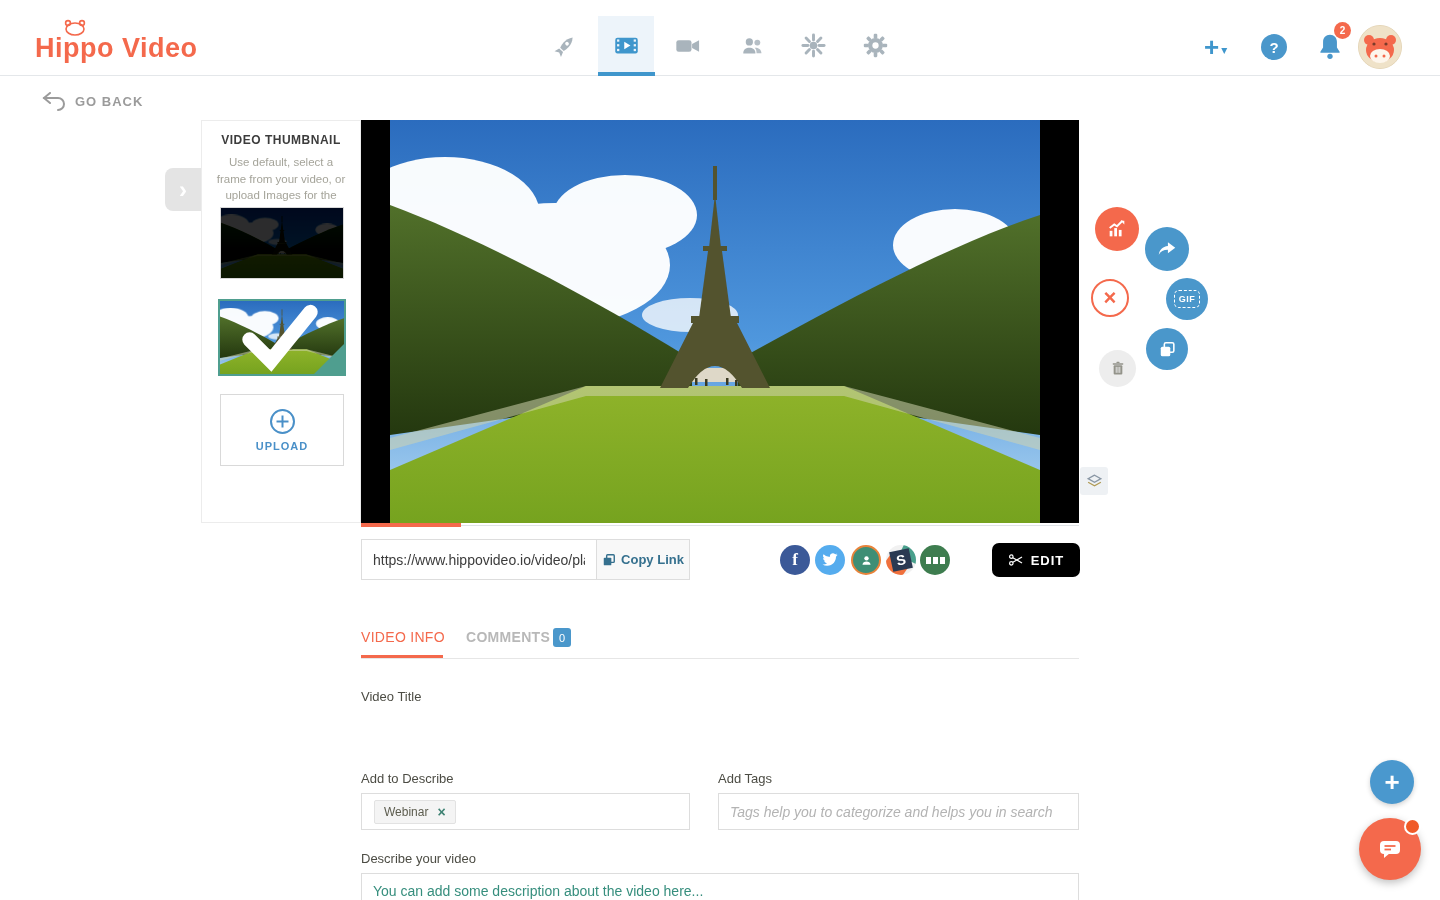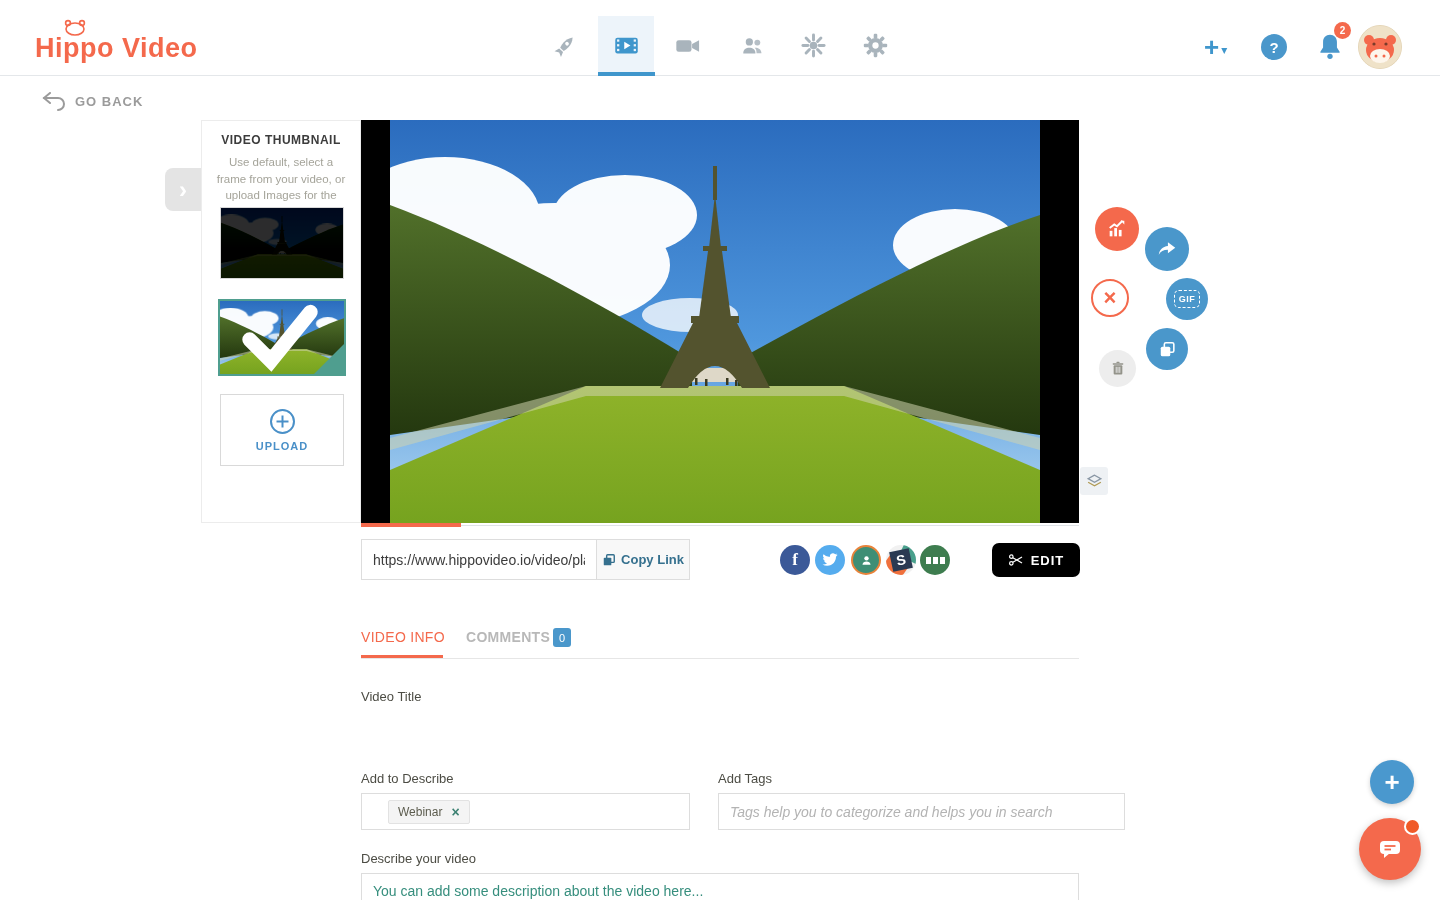--- a/index.html
+++ b/index.html
@@ -81,24 +81,24 @@
   .tab-info { position:absolute; left:361px; top:629px; font-size:14px; font-weight:normal; color:#f4694c; letter-spacing:.3px; cursor:pointer; }
   .tab-underline { position:absolute; left:361px; top:655px; width:82px; height:3px; background:#f4694c; }
   .tab-comments { position:absolute; left:466px; top:629px; font-size:14px; font-weight:bold; color:#b8b8b8; letter-spacing:.3px; cursor:pointer; }
   .tab-badge { position:absolute; left:553px; top:628px; width:18px; height:19px; background:#4a97cb; border-radius:3px; color:#fff; font-size:11px; display:flex; align-items:center; justify-content:center; }
   .tab-divider { position:absolute; left:361px; top:658px; width:718px; height:1px; background:#e6e6e6; }
 
   
   .f-label { position:absolute; font-size:13px; color:#4c4c44; }
   .f-input { border:1px solid #ddd; background:#fff; font-family:"Liberation Sans",sans-serif; font-size:14px; color:#3c3c3c; padding:0 11px; }
   .title-input { position:absolute; left:361px; top:710px; width:718px; height:34px; }
-  .cat-box { position:absolute; left:361px; top:793px; width:329px; height:37px; border:1px solid #ddd; background:#fff; display:flex; align-items:center; padding-left:26px; }
+  .cat-box { position:absolute; left:361px; top:793px; width:329px; height:37px; border:1px solid #ddd; background:#fff; display:flex; align-items:center; padding-left:12px; }
   .chip { display:flex; align-items:center; gap:9px; background:#f4f4f4; border:1px solid #e2e2e2; border-radius:2px; padding:4px 9px; font-size:12px; color:#5c5c4e; }
   .chip-x { color:#3e8273; font-weight:bold; font-size:14px; cursor:pointer; line-height:1; }
-  .tags-input { position:absolute; left:718px; top:793px; width:407px; height:37px; font-style:italic; }
+  .tags-input { position:absolute; left:718px; top:793px; width:361px; height:37px; font-style:italic; }
   .tags-input::placeholder { color:#b3b3b3; font-style:italic; }
   .desc-area { position:absolute; left:361px; top:873px; width:718px; height:60px; border:1px solid #ddd; background:#fff; font-family:"Liberation Sans",sans-serif; font-size:14px; color:#368e7d; padding:9px 11px; resize:none; }
 
   
   .float-plus { position:absolute; left:1370px; top:760px; width:44px; height:44px; border-radius:50%; background:#4a98ce; color:#fff; font-size:26px; font-weight:bold; display:flex; align-items:center; justify-content:center; cursor:pointer; box-shadow:0 2px 5px rgba(0,0,0,.18); z-index:30; }
   .chat-btn { position:absolute; left:1359px; top:818px; width:62px; height:62px; border-radius:50%; background:#f4694c; display:flex; align-items:center; justify-content:center; cursor:pointer; box-shadow:0 3px 8px rgba(0,0,0,.25); z-index:30; }
   .chat-dot { position:absolute; left:1404px; top:818px; width:17px; height:17px; border-radius:50%; background:#f05a28; border:2.5px solid #fff; z-index:31; }
 </style>
 </head>
 <body>

